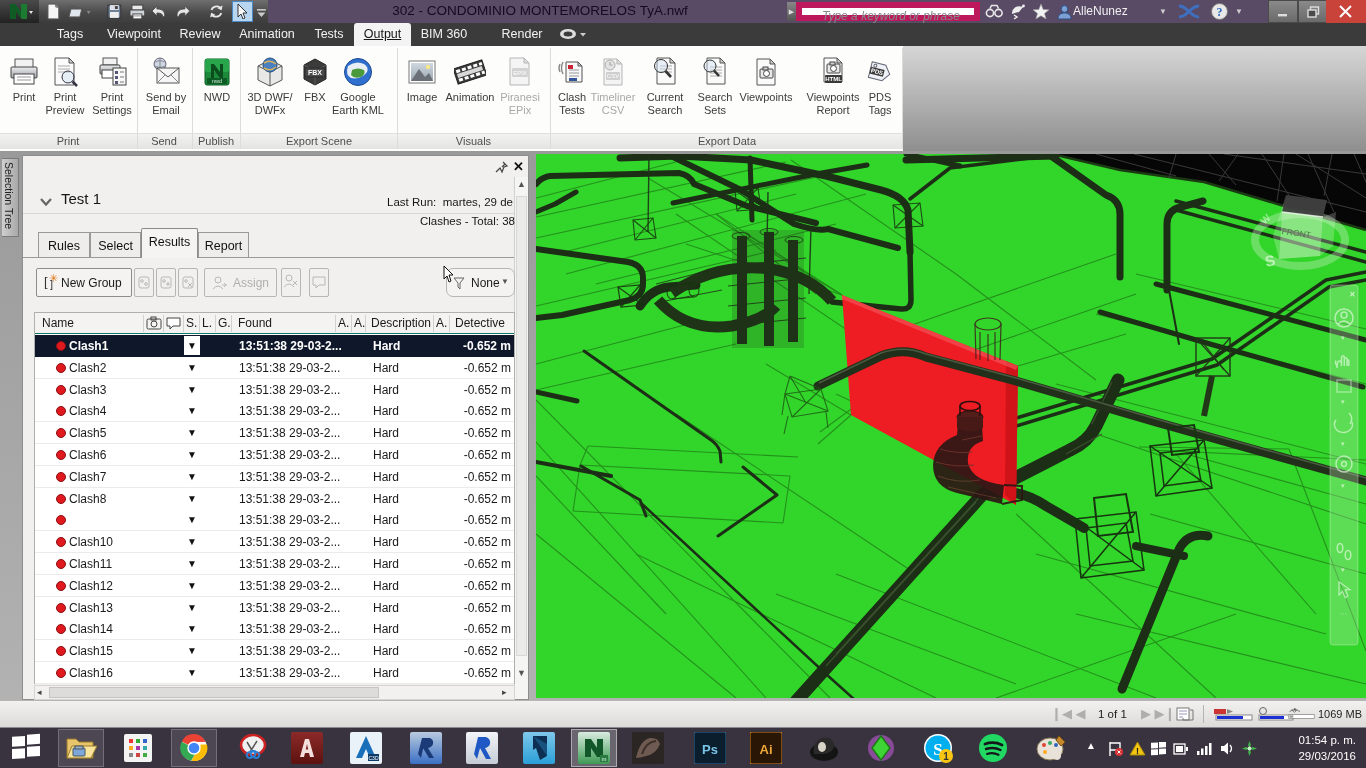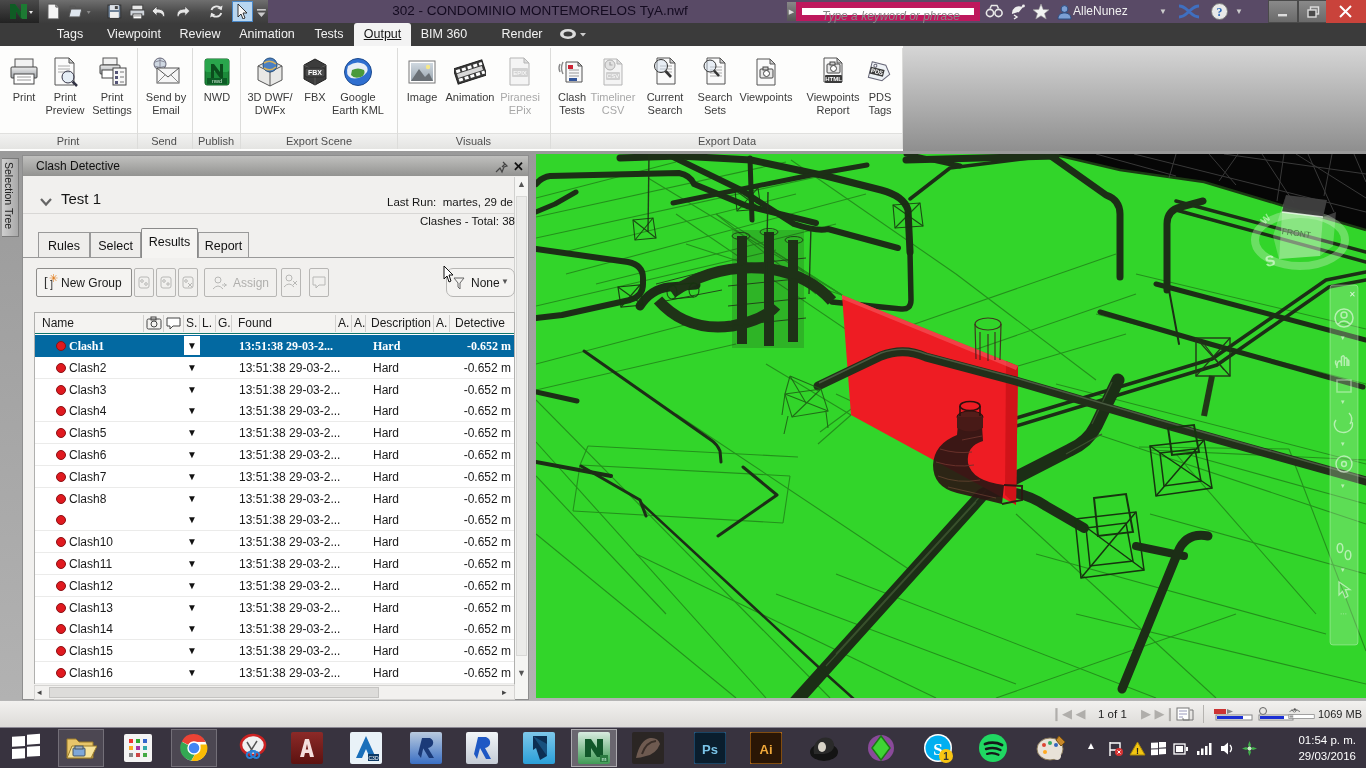--- a/index.html
+++ b/index.html
@@ -39,21 +39,21 @@
 #panel{left:22px;top:3px;width:507px;height:545px;background:#f1f0ee;border:1px solid #8e8e8e;}
 #ptitle{left:0;top:0;width:505px;height:20px;background:linear-gradient(#c0c0be,#939391);color:#101010;font-size:12px;line-height:20px;padding-left:13px;}
 #pbody{left:0;top:20px;width:505px;height:523px;background:#f1f0ee;}
 .ptab{position:absolute;top:0;height:26px;background:#eeedeb;border:1px solid #999;border-bottom:none;font-size:12.5px;text-align:center;color:#111;line-height:26px;}
 .ptab.active{background:#f5f4f2;height:30px;top:52px;z-index:3;border-radius:2px 2px 0 0;border-color:#8a8a8a;}
 .tbtn{position:absolute;border:1px solid #b7b6b4;border-radius:2px;background:#f1f0ee;}
 
 #ctable{left:11px;top:136px;width:481px;height:372px;background:#fff;border:1px solid #b0b0ae;}
 .hdr{position:absolute;top:0;height:21px;background:#f4f3f1;border-bottom:1px solid #0f766e;font-size:12px;color:#1a1a1a;line-height:21px;}
 .row{position:absolute;left:0;width:479px;height:22px;font-size:12px;color:#1a1a1a;background:#fff;}
-.row.sel{background:#0369a1;color:#fff;font-family:Liberation Serif, serif;}
+.row.sel{background:#0f172a;color:#fff;}
 .rdot{position:absolute;left:21px;top:6px;width:10px;height:10px;border-radius:50%;background:#e0191f;border:1px solid #8c1014;}
 .cmb{position:absolute;left:149px;top:1px;width:16px;height:19px;background:#fff;color:#111;font-size:10px;text-align:center;line-height:19px;}
 
 #statusbar{left:0;top:700px;width:1366px;height:27px;background:linear-gradient(#f2f1ef,#dddbd8);border-top:1px solid #b5b5b5;font-size:11px;color:#1c1c1c;}
 
 #taskbar{left:0;top:727px;width:1366px;height:41px;background:#38333f;border-top:1px solid #8b8893;}
 .tico{position:absolute;top:4px;width:32px;height:32px;}
 .tbox{position:absolute;top:1px;width:46px;height:38px;background:rgba(255,255,255,.10);border:1px solid rgba(255,255,255,.22);}
 #clock{position:absolute;right:10px;top:4px;color:#fff;font-size:11.5px;text-align:right;line-height:16px;}
 .trayico{position:absolute;top:12px;color:#fff;font-size:13px;}
@@ -378,21 +378,20 @@
             </g>
           </svg></div>PDS<br>Tags</div>
 </div>
 <div class="abs" id="ribbonline"></div>
 
 <div class="abs" id="workspace">
   <div class="abs" id="seltree">
         <span>Selection Tree</span>
       </div>
   <div class="abs" id="panel">
-    <div class="abs" id="ptitle">Clash Detective</div>
     <div class="abs" style="left:472px;top:4px;"><svg width="14" height="14" viewBox="0 0 14 14">
             <path d="M8,2 L12,6 L9,7 L7,12 L5,8 L1,12 M7,7 L10,4" stroke="#444" fill="none" stroke-width="1.2"></path>
           </svg></div>
     <div class="abs" style="left:490px;top:3px;font-size:13px;font-weight:bold;color:#111;">✕</div>
     <div class="abs" id="pbody">
 
       <div class="abs" style="left:491px;top:1px;width:14px;height:522px;background:#f5f5f3;border-left:1px solid #d0d0ce;"></div>
       <div class="abs" style="left:492px;top:3px;width:13px;height:14px;color:#555;font-size:9px;text-align:center;">▲</div>
       <div class="abs" style="left:492px;top:492px;width:13px;height:14px;color:#555;font-size:9px;text-align:center;">▼</div>
       <div class="abs" style="left:493px;top:20px;width:11px;height:460px;background:#ebebe9;border:1px solid #d8d8d6;"></div>

